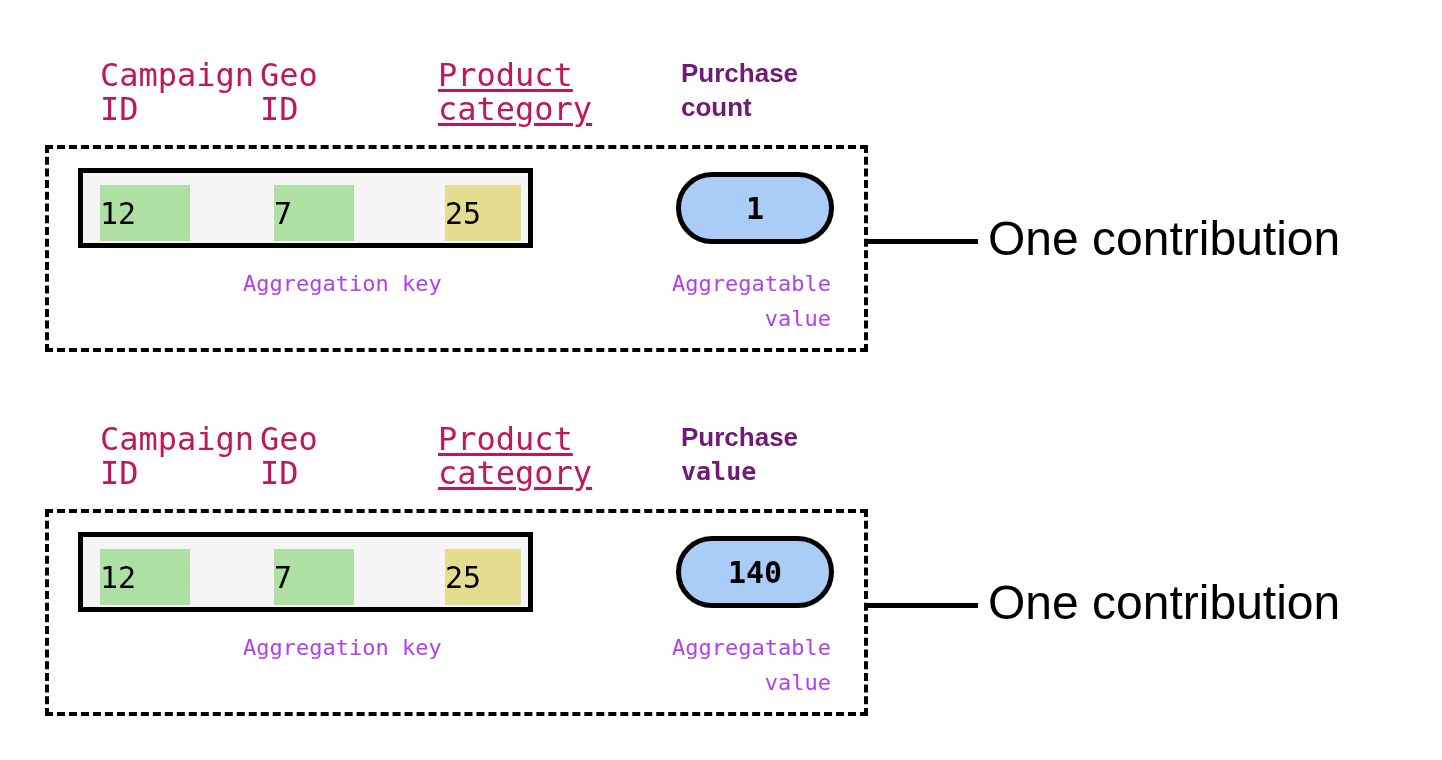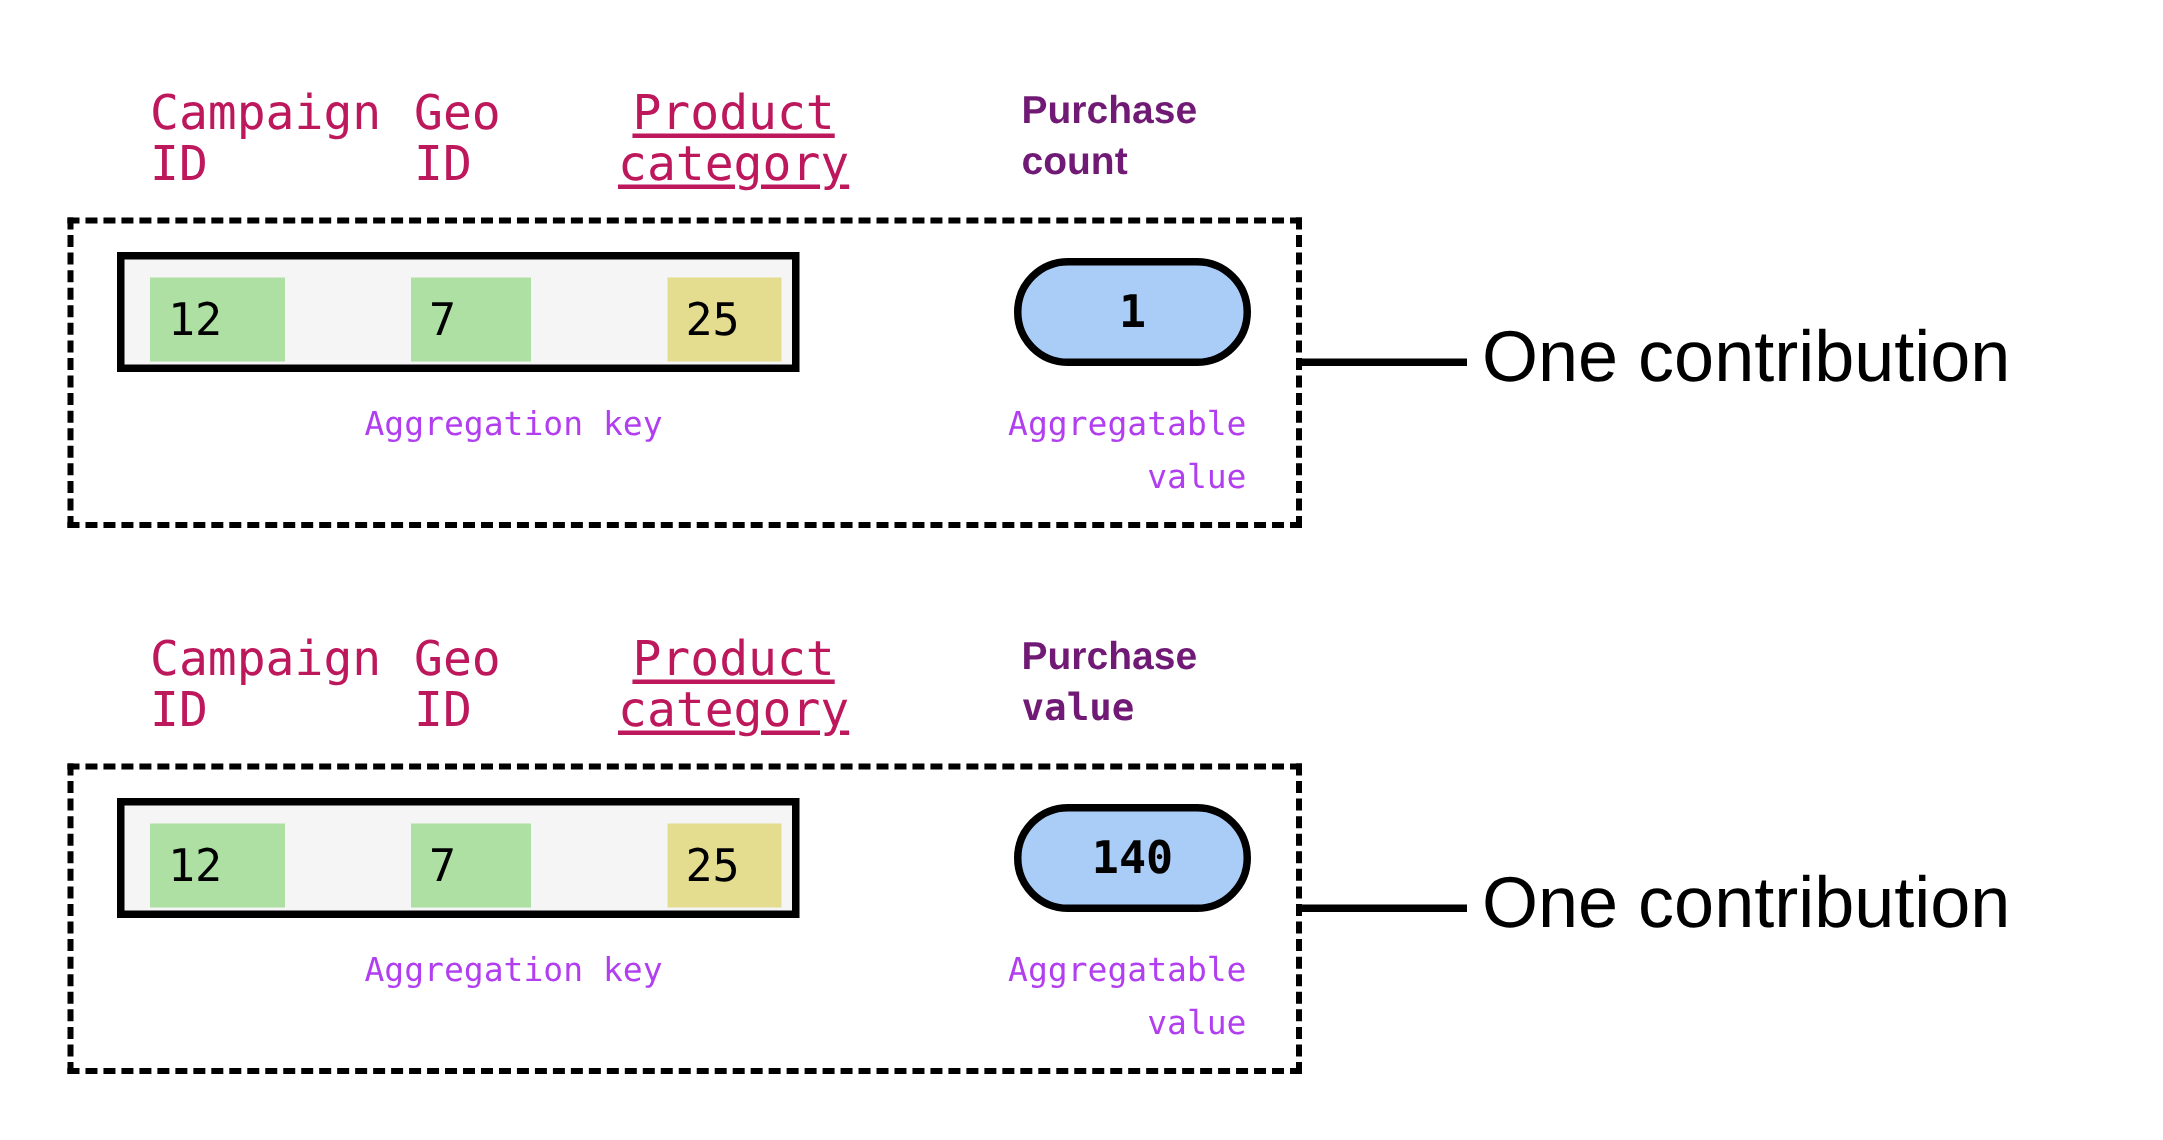--- a/index.html
+++ b/index.html
@@ -33,22 +33,22 @@
   }
   .hdr {
     position: absolute;
     font-family: "DejaVu Sans Mono", "Liberation Mono", monospace;
     font-size: 32px;
     line-height: 34px;
     color: #be185d;
     white-space: pre;
   }
   .hdr-campaign { left: 100px; top: 0px; }
-  .hdr-geo      { left: 276px; top: 0px; }
-  .hdr-product  { left: 412px; top: 0px; text-align: center; }
+  .hdr-geo      { left: 260px; top: 0px; }
+  .hdr-product  { left: 438px; top: 0px; }
   .hdr-product .ul { text-decoration: underline; text-underline-offset: 3px; }
   .hdr-purchase {
     position: absolute;
     left: 681px;
     top: -2px;
     font-family: "Liberation Sans", sans-serif;
     font-weight: bold;
     font-size: 26px;
     line-height: 34px;
     color: #701a75;
@@ -85,21 +85,21 @@
   .cell {
     position: absolute;
     top: 12px;
     height: 56px;
     display: flex;
     align-items: center;
     justify-content: flex-start;
     font-family: "DejaVu Sans Mono", "Liberation Mono", monospace;
     font-size: 30px;
     color: #000000;
-    padding-left: 12px;
+    padding-left: 0;
     box-sizing: border-box;
   }
   .cell-campaign { left: 17px;  width: 90px;  background: #aedfa3; }
   .cell-geo      { left: 191px; width: 80px;  background: #aedfa3; }
   .cell-product  { left: 362px; width: 76px;  background: #e4dc8e; }
   .cell-product span {
     text-decoration-thickness: 3px;
     text-underline-offset: 4px;
   }
 

